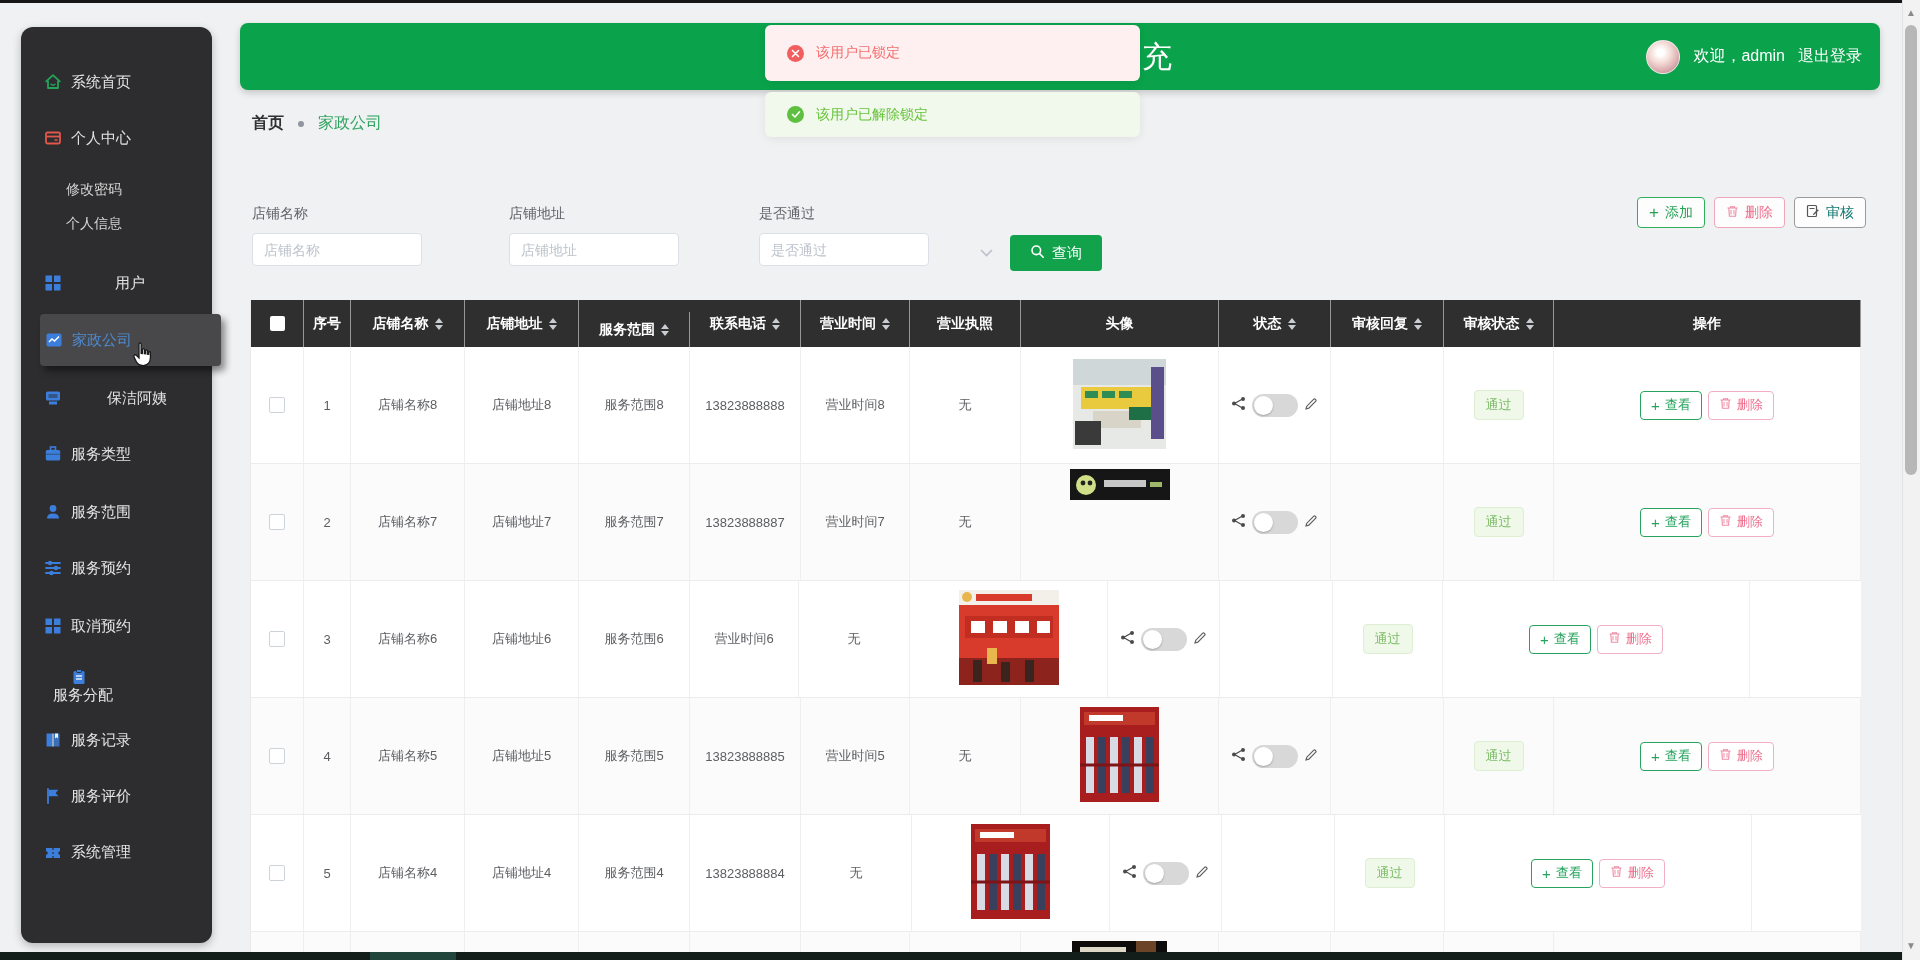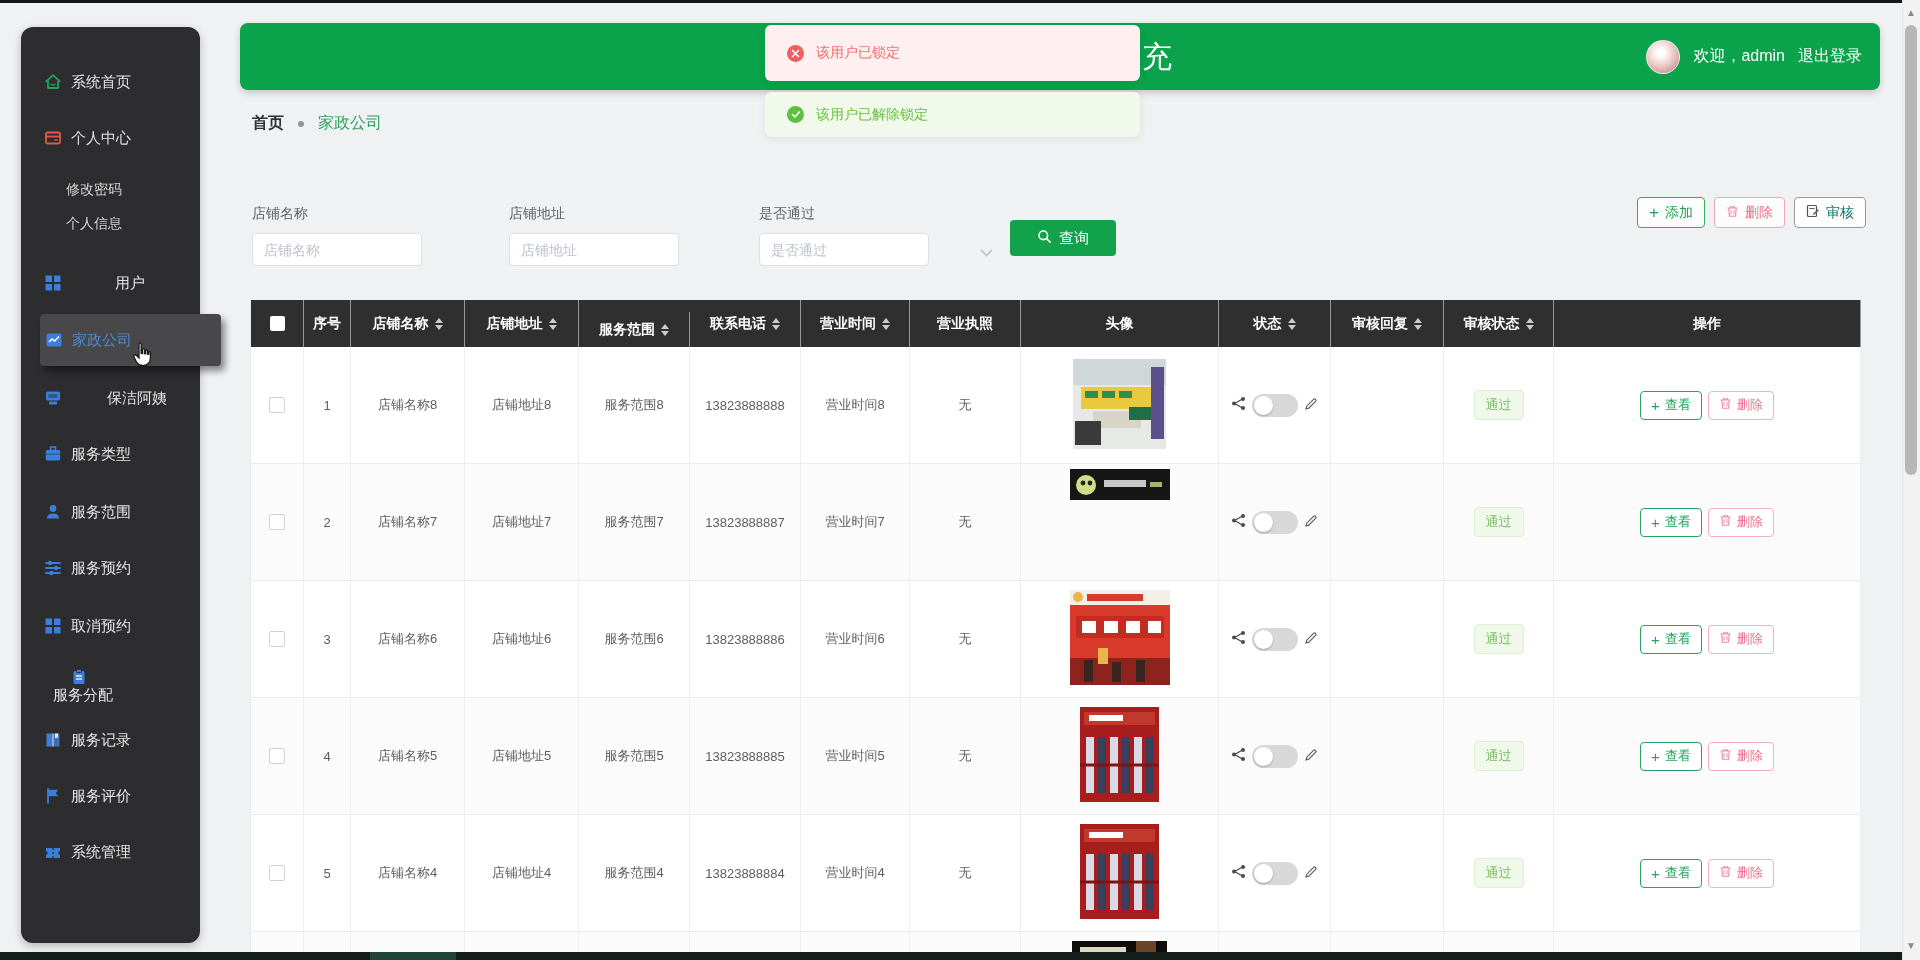--- a/index.html
+++ b/index.html
@@ -5,21 +5,21 @@
   html,body{margin:0;padding:0;background:#e9eaec;}
   #app{position:relative;width:1920px;height:960px;background:#f0f1f3;overflow:hidden;
        font-family:"Liberation Sans","DejaVu Sans",sans-serif;}
   .abs{position:absolute;}
   
   .top-strip{left:0;top:0;width:1920px;height:3px;background:#171717;}
   .bottom-strip{left:0;top:952px;width:1920px;height:8px;background:#131d19;}
   .bottom-accent{left:370px;top:952px;width:86px;height:8px;background:#21453a;}
   
   .sidebar{left:21px;top:27px;width:179px;height:916px;background:#2d2d2f;border-radius:12px;
-           box-shadow:0 3px 8px rgba(0,0,0,.25);}
+           box-shadow:0 3px 8px rgba(0,0,0,.25);padding-left:12px;}
   .side-item{position:absolute;left:23px;display:flex;align-items:center;height:28px;
              color:#e4e4e4;font-size:15px;cursor:pointer;white-space:nowrap;}
   .side-item .lbl{margin-left:9px;}
   .side-item.sub{left:36px;color:#d4d4d4;font-size:14px;}
   .side-item.active{left:19px;width:181px;height:52px;background:#48484a;border-radius:4px;
                     box-shadow:4px 5px 7px rgba(0,0,0,.45);color:#4e8ad2;padding-left:5px;box-sizing:border-box;}
   .side-ic{display:flex;align-items:center;}
   
   .green-header{left:240px;top:23px;width:1640px;height:67px;background:#0aa24b;border-radius:8px;
                 box-shadow:0 3px 7px rgba(0,0,0,.18);display:flex;align-items:center;
@@ -43,21 +43,21 @@
   .breadcrumb{left:252px;top:113px;display:flex;align-items:center;font-size:16px;color:#303133;font-weight:bold;}
   .bc-dot{width:6px;height:6px;border-radius:50%;background:#8f969e;margin:0 14px;}
   .bc-current{color:#2ea35f;font-weight:normal;}
   
   .field{position:absolute;top:205px;}
   .field .flabel{font-size:14px;color:#5f6368;display:block;margin-bottom:10px;}
   .field input{width:170px;height:33px;border:1px solid #dcdfe6;border-radius:4px;background:#fff;
                padding:0 11px;font-size:14px;color:#333;box-sizing:border-box;outline:none;}
   .field input::placeholder{color:#bdc3cc;}
   .sel-chevron{left:980px;top:243px;cursor:pointer;}
-  .search-btn{left:1010px;top:220px;width:106px;height:36px;background:#12a24b;border:none;border-radius:4px;
+  .search-btn{left:1010px;top:235px;width:92px;height:36px;background:#12a24b;border:none;border-radius:4px;
               color:#fff;font-size:15px;display:flex;align-items:center;justify-content:center;gap:7px;cursor:pointer;}
   
   .top-actions{left:1637px;top:197px;display:flex;gap:9px;}
   .btn-outline{height:31px;border-radius:4px;background:#fdfdfd;font-size:14px;display:inline-flex;
                align-items:center;gap:6px;padding:0 11px;cursor:pointer;}
   .btn-add{border:1px solid #2fae5c;color:#27a355;}
   .btn-add .plus{font-size:17px;line-height:1;}
   .btn-del{border:1px solid #f0a6ba;color:#ee6d8c;}
   .btn-audit{border:1px solid #9a9a9a;color:#0f766e;}
   
@@ -563,23 +563,20 @@
           </div>
           <div class="td" style="width: 114px;">
             <span>店铺名称6</span>
           </div>
           <div class="td" style="width: 114px;">
             <span>店铺地址6</span>
           </div>
           <div class="td" style="width: 111px;">
             <span>服务范围6</span>
           </div>
-          <div class="td" style="width: 111px;">
-            <span>13823888886</span>
-          </div>
           <div class="td" style="width: 109px;">
             <span>营业时间6</span>
           </div>
           <div class="td" style="width: 111px;">
             <span>无</span>
           </div>
           <div class="td" style="width: 198px;">
             <span><svg width="100" height="95" viewBox="0 0 100 95">
                 <rect width="100" height="95" fill="#d83a2c"></rect>
                 <rect width="100" height="15" fill="#f3f0ea"></rect>
@@ -728,23 +725,20 @@
           </div>
           <div class="td" style="width: 114px;">
             <span>店铺地址4</span>
           </div>
           <div class="td" style="width: 111px;">
             <span>服务范围4</span>
           </div>
           <div class="td" style="width: 111px;">
             <span>13823888884</span>
           </div>
-          <div class="td" style="width: 109px;">
-            <span>营业时间4</span>
-          </div>
           <div class="td" style="width: 111px;">
             <span>无</span>
           </div>
           <div class="td" style="width: 198px;">
             <span><svg width="79" height="95" viewBox="0 0 79 95">
                 <rect width="79" height="95" fill="#a81d1e"></rect>
                 <rect x="4" y="5" width="71" height="13" fill="#c0392b"></rect>
                 <rect x="9" y="8" width="34" height="6" fill="#ffffff"></rect>
                 <rect x="6" y="30" width="8" height="56" fill="#d8dbe6"></rect>
                 <rect x="18" y="30" width="8" height="56" fill="#39405e"></rect>

